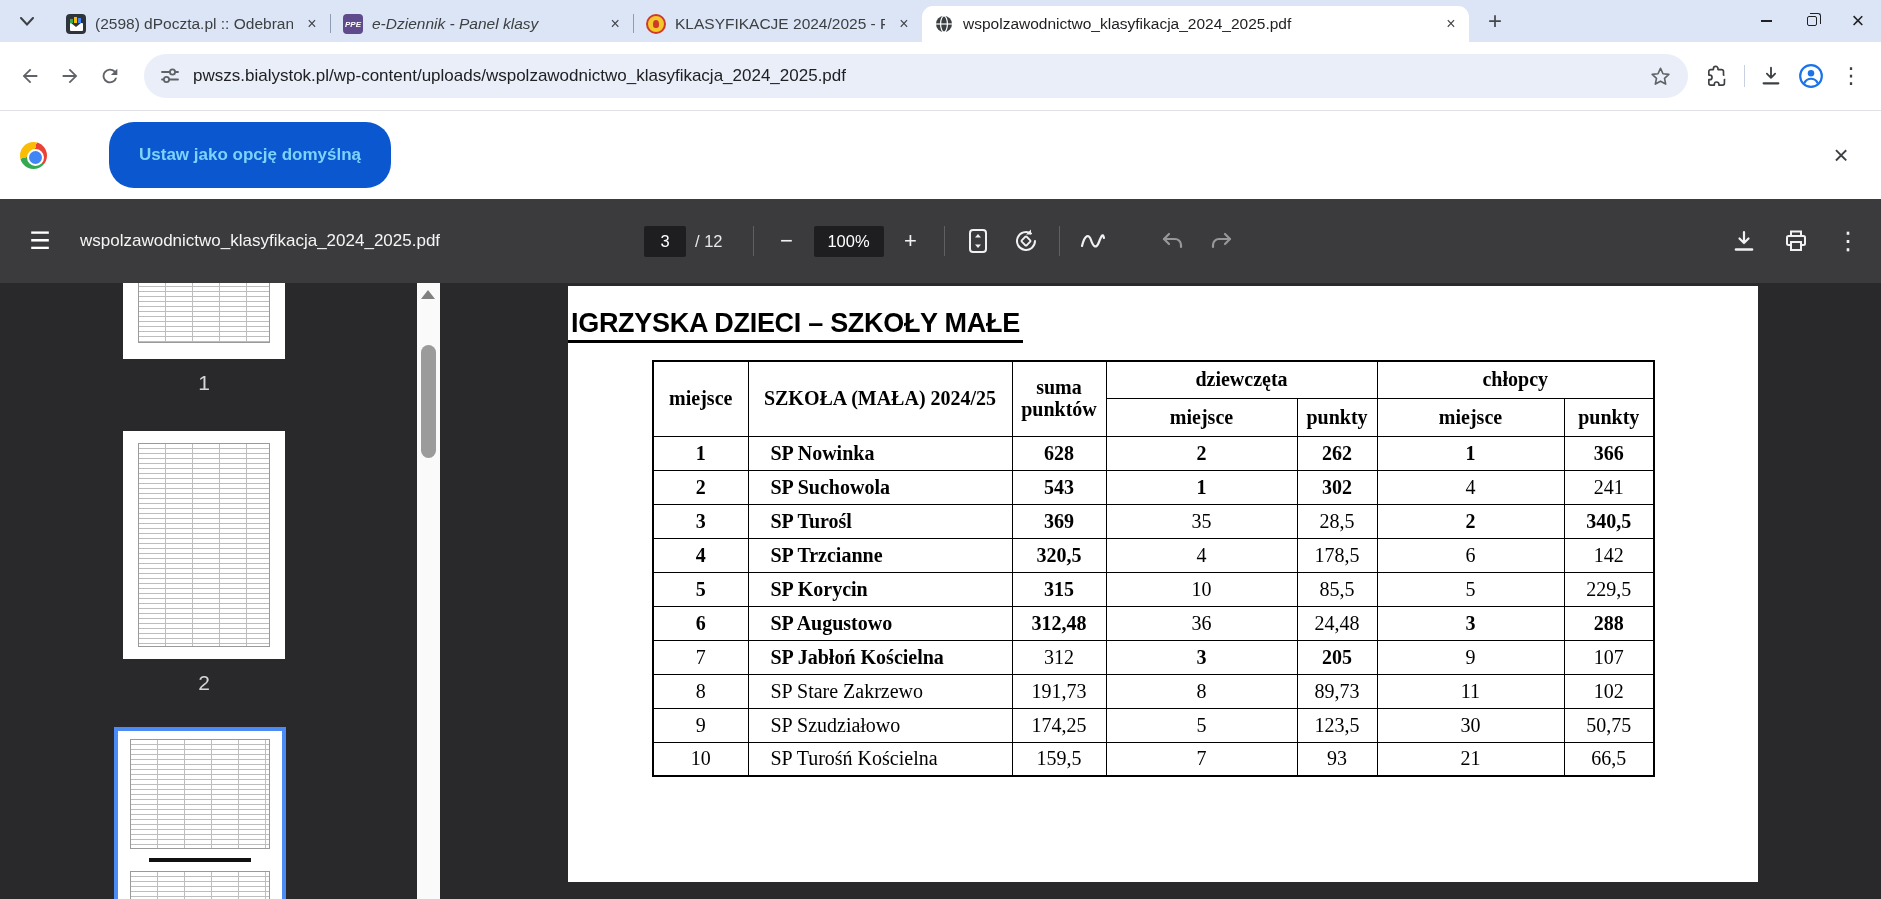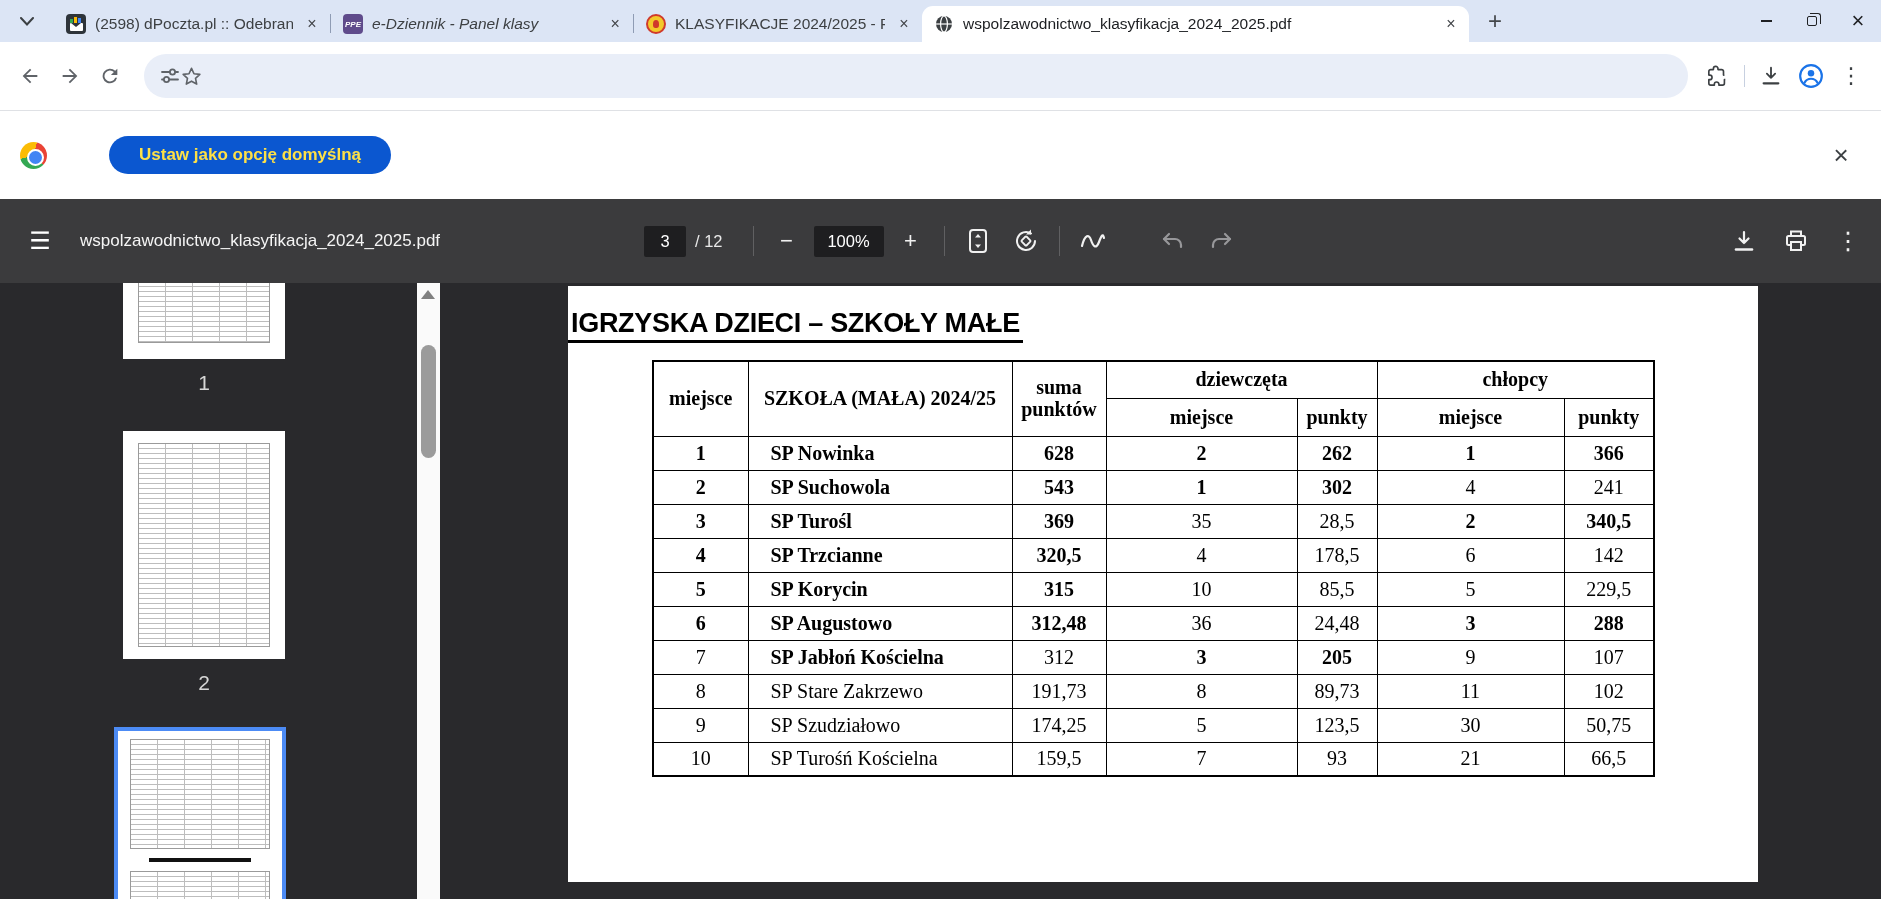--- a/index.html
+++ b/index.html
@@ -36,21 +36,21 @@
   .nicon { width:40px; height:40px; border-radius:50%; display:flex; align-items:center; justify-content:center; flex:none; }
   #omnibox { flex:1; min-width:0; height:44px; background:#e9eef8; border-radius:22px; display:flex; align-items:center; padding:0 16px; margin:0 10px 0 14px; }
   .url-text { font-size:17px; color:#202124; margin-left:13px; flex:1; white-space:nowrap; overflow:hidden; }
   .nav-divider { width:1px; height:22px; background:#c7d0e0; margin:0 6px; flex:none; }
 
   
   #banner { position:absolute; top:110px; left:0; width:1881px; height:89px; background:#fff; border-top:1px solid #dfe1e5; display:flex; align-items:center; padding:0 20px; }
   .chrome-logo { width:27px; height:27px; border-radius:50%; background:conic-gradient(from -45deg,#ea4335 0 120deg,#4285f4 0 120deg) , conic-gradient(from 75deg,#fbbc05 0 120deg,#34a853 120deg 240deg,#ea4335 240deg 360deg); background:conic-gradient(from 135deg,#34a853 0 120deg,#fbbc05 120deg 240deg,#ea4335 240deg 360deg); position:relative; flex:none; }
   .chrome-logo:after { content:""; position:absolute; left:7px; top:7px; width:13px; height:13px; background:#4285f4; border:2.5px solid #fff; border-radius:50%; }
   .banner-text { margin-left:27px; font-size:17.5px; color:#1f1f1f; }
-  .banner-btn { margin-left:62px; height:38px; border-radius:25px; background:#0b57d0; color:#fde047; font-size:17px; font-weight:700; padding:0 30px; display:flex; align-items:center; border:none; cursor:pointer; font-family:"Liberation Sans",sans-serif; }
+  .banner-btn { margin-left:62px; height:66px; border-radius:25px; background:#0b57d0; color:#7dd3fc; font-size:17px; font-weight:700; padding:0 30px; display:flex; align-items:center; border:none; cursor:pointer; font-family:"Liberation Sans",sans-serif; }
   .banner-close { margin-left:auto; width:40px; height:40px; display:flex; align-items:center; justify-content:center; font-size:26px; color:#3c4043; cursor:pointer; }
 
   
   #pdfbar { position:absolute; top:199px; left:0; width:1881px; height:84px; background:#3b3b3d; color:#f1f1f1; }
   #pdfbar .abs { position:absolute; top:0; height:84px; display:flex; align-items:center; }
   .hamburger { left:18px; width:44px; justify-content:center; font-size:24px; color:#fff; }
   .pdf-filename { left:80px; font-size:17px; color:#f5f5f5; }
   .pdf-center { left:644px; gap:0; }
   .pdf-box { background:#1e1e20; border:none; color:#fff; text-align:center; font-size:16.5px; height:31px; border-radius:2px; font-family:"Liberation Sans",sans-serif; }
   .page-input { width:42px; }
@@ -175,20 +175,21 @@
     <span>
       <svg width="20" height="20" viewBox="0 0 20 20">
           <g stroke="#5f6368" stroke-width="1.8" stroke-linecap="round">
             <line x1="2" y1="6" x2="18" y2="6"></line>
             <line x1="2" y1="13.5" x2="18" y2="13.5"></line>
           </g>
           <circle cx="12.5" cy="6" r="2.6" fill="#e9eef8" stroke="#5f6368" stroke-width="1.8"></circle>
           <circle cx="6.5" cy="13.5" r="2.6" fill="#e9eef8" stroke="#5f6368" stroke-width="1.8"></circle>
         </svg>
     </span>
+    <span class="url-text">pwszs.bialystok.pl/wp-content/uploads/wspolzawodnictwo_klasyfikacja_2024_2025.pdf</span>
     <span>
       <svg width="23" height="23" viewBox="0 0 24 24">
           <path d="M12 3.5l2.6 5.6 6.1.7-4.5 4.1 1.2 6-5.4-3-5.4 3 1.2-6-4.5-4.1 6.1-.7z" fill="none" stroke="#5f6368" stroke-width="1.7" stroke-linejoin="round"></path>
         </svg>
     </span>
   </div>
 
   <div class="nicon">
     <svg width="22" height="22" viewBox="0 0 24 24">
         <path d="M19 11h-1V7a2 2 0 0 0-2-2h-4V4a2.5 2.5 0 1 0-5 0v1H4a2 2 0 0 0-2 2v4h1a2.5 2.5 0 1 1 0 5H2v4a2 2 0 0 0 2 2h4v-1a2.5 2.5 0 1 1 5 0v1h4a2 2 0 0 0 2-2v-4h1" fill="none" stroke="#3c4043" stroke-width="1.8" stroke-linejoin="round"></path>

